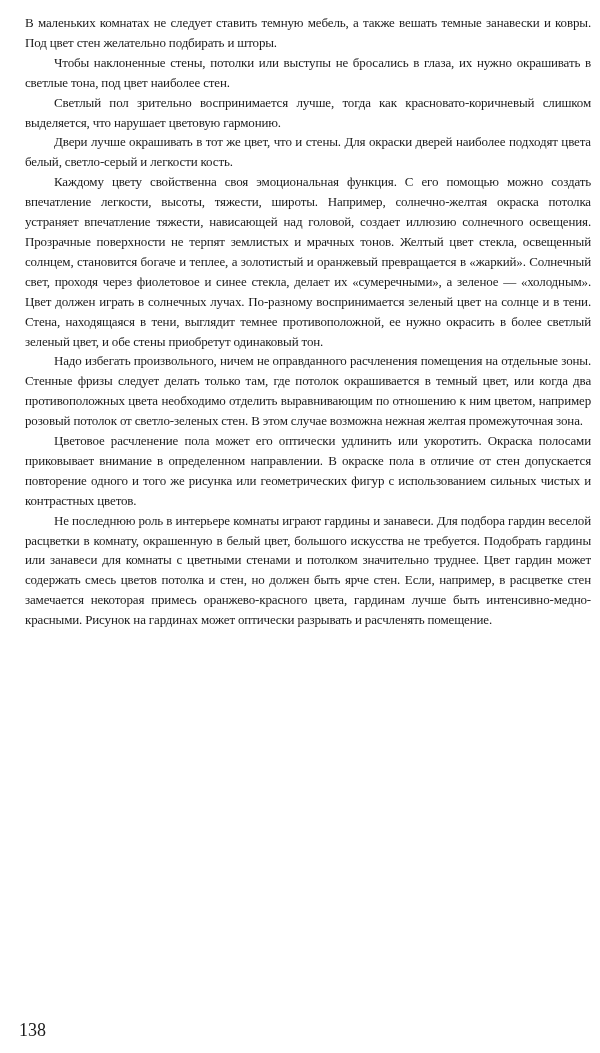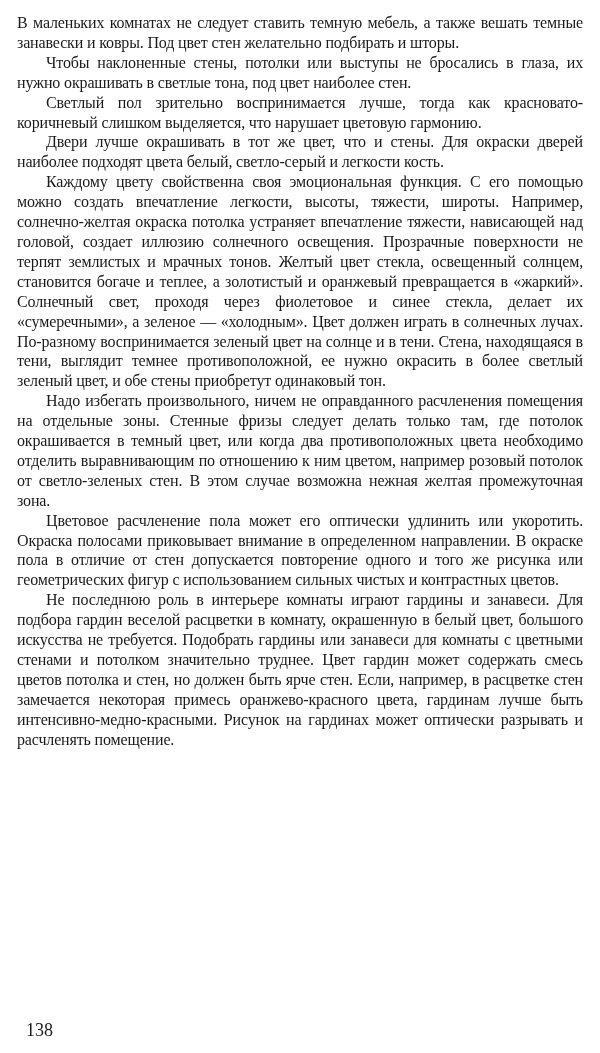--- a/index.html
+++ b/index.html
@@ -1,27 +1,27 @@
 <!DOCTYPE html>
 <html><head>
 <meta charset="utf-8">
 <style>
   html, body { margin: 0; padding: 0; background: #ffffff; }
   body { width: 600px; height: 1053px; position: relative; overflow: hidden; }
   .page {
-    position: absolute; left: 17px; top: 13px; width: 566px;
+    position: absolute; left: 25px; top: 13px; width: 566px;
     font-family: "Liberation Serif", serif;
-    font-size: 16px; line-height: 19.9px; color: #1a1a1a;
+    font-size: 13px; line-height: 19.9px; color: #1a1a1a;
     text-align: justify;
     letter-spacing: -0.15px;
   }
   .page p { margin: 0; text-indent: 29px; text-align: justify; text-align-last: left; }
   .page p.first { text-indent: 0; }
   .pagenum {
-    position: absolute; left: 26px; top: 1020px;
+    position: absolute; left: 19px; top: 1020px;
     font-family: "Liberation Serif", serif; font-size: 18px; color: #1a1a1a;
   }
 </style>
 </head>
 <body>
 
 <div class="page">
   <p class="first">В маленьких комнатах не следует ставить темную мебель, а также вешать темные занавески и ковры. Под цвет стен желательно подбирать и шторы.</p>
   <p>Чтобы наклоненные стены, потолки или выступы не бросались в глаза, их нужно окрашивать в светлые тона, под цвет наиболее стен.</p>
   <p>Светлый пол зрительно воспринимается лучше, тогда как красновато-коричневый слишком выделяется, что нарушает цветовую гармонию.</p>

